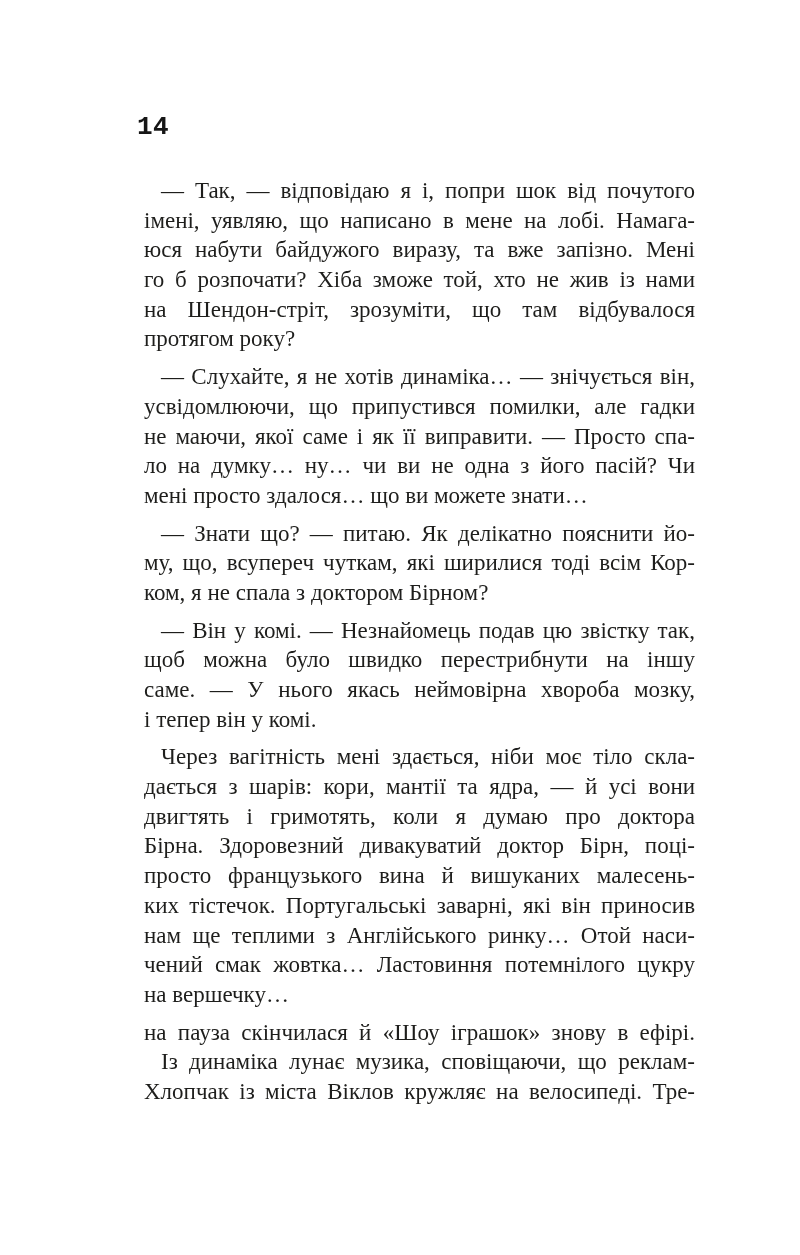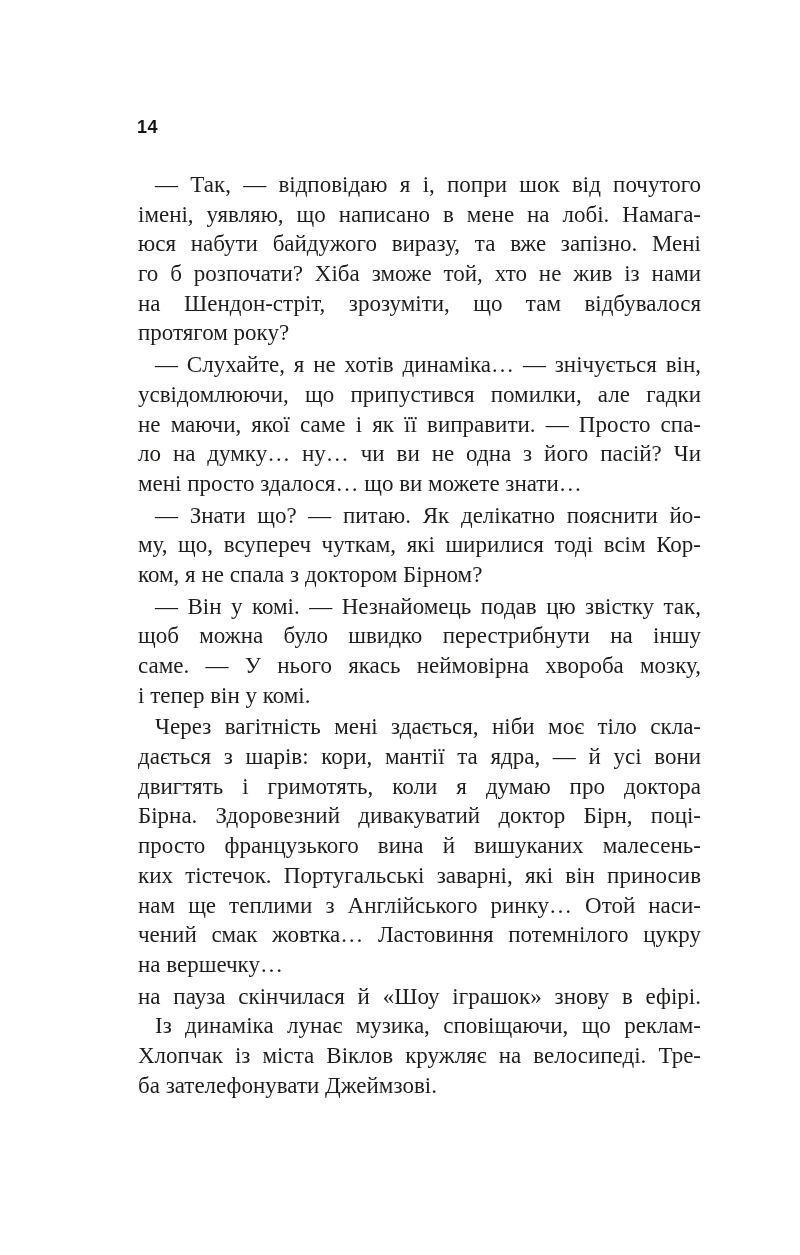--- a/index.html
+++ b/index.html
@@ -15,36 +15,36 @@
     width: 800px;
     height: 1255px;
     background: #ffffff;
     font-family: "Liberation Serif", "DejaVu Serif", serif;
     color: #1e1e1c;
   }
   .page-number {
     position: absolute;
     left: 137px;
     top: 117px;
-    font-family: Liberation Sans, sans-serif;
-    font-size: 18px;
+    font-family: Liberation Mono, monospace;
+    font-size: 26px;
     line-height: 21px;
     font-weight: 600;
     color: #161616;
     letter-spacing: 0.5px;
   }
   .text-block {
     position: absolute;
     left: 136px;
     top: 168px;
     width: 567px;
     font-size: 23px;
   }
   .para {
-    margin: 2px;
+    margin: 8px;
     padding: 0;
   }
   .line {
     display: block;
     height: 29.7px;
     line-height: 29.7px;
     overflow: hidden;
     text-align: justify;
     white-space: normal;
   }
@@ -114,17 +114,16 @@
       <span class="line">ких тістечок. Португальські заварні, які він приносив</span>
       <span class="line">нам ще теплими з Англійського ринку… Отой наси-</span>
       <span class="line">чений смак жовтка… Ластовиння потемнілого цукру</span>
       <span class="line last">на вершечку…</span>
     </p>
 
     <p class="para">
       <span class="line">на пауза скінчилася й «Шоу іграшок» знову в ефірі.</span>
       <span class="line first">Із динаміка лунає музика, сповіщаючи, що реклам-</span>
       <span class="line">Хлопчак із міста Віклов кружляє на велосипеді. Тре-</span>
-      <span class="line last">ба зателефонувати Джеймзові.</span>
     </p>
 
   </div>
 </div>
 
 </body></html>

